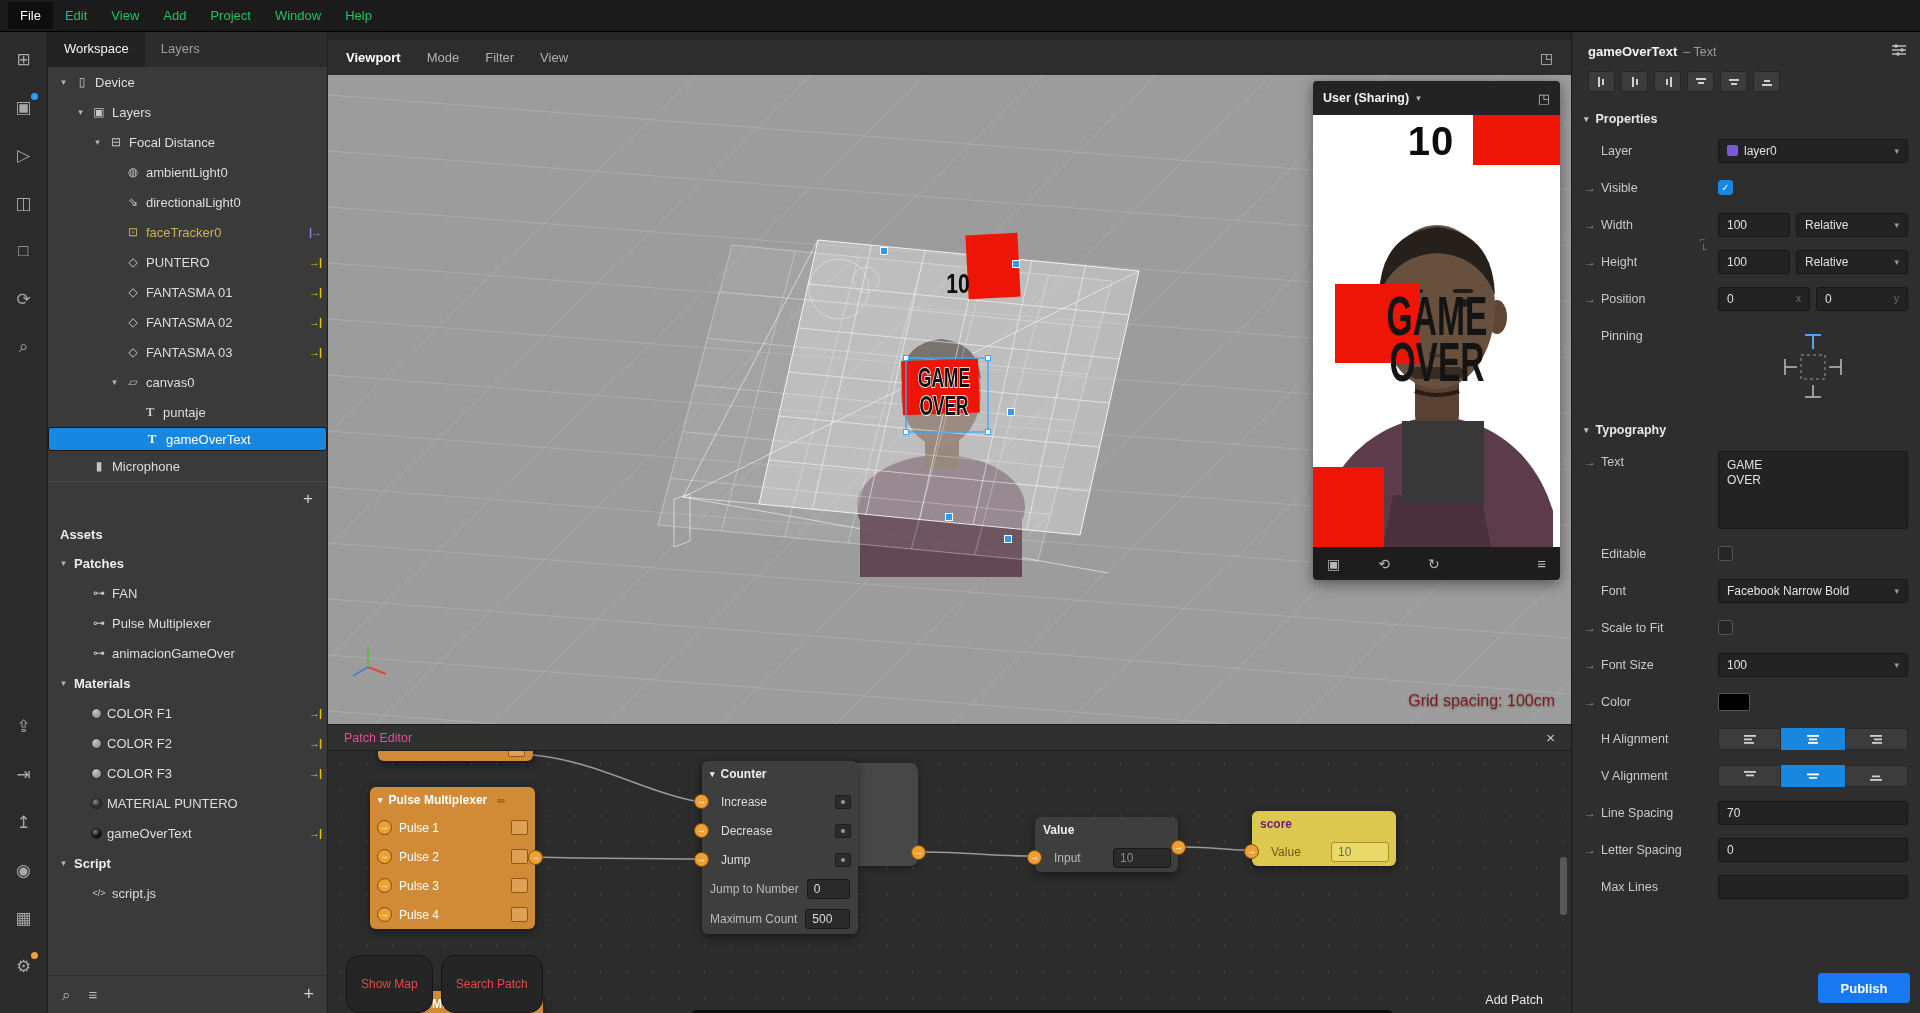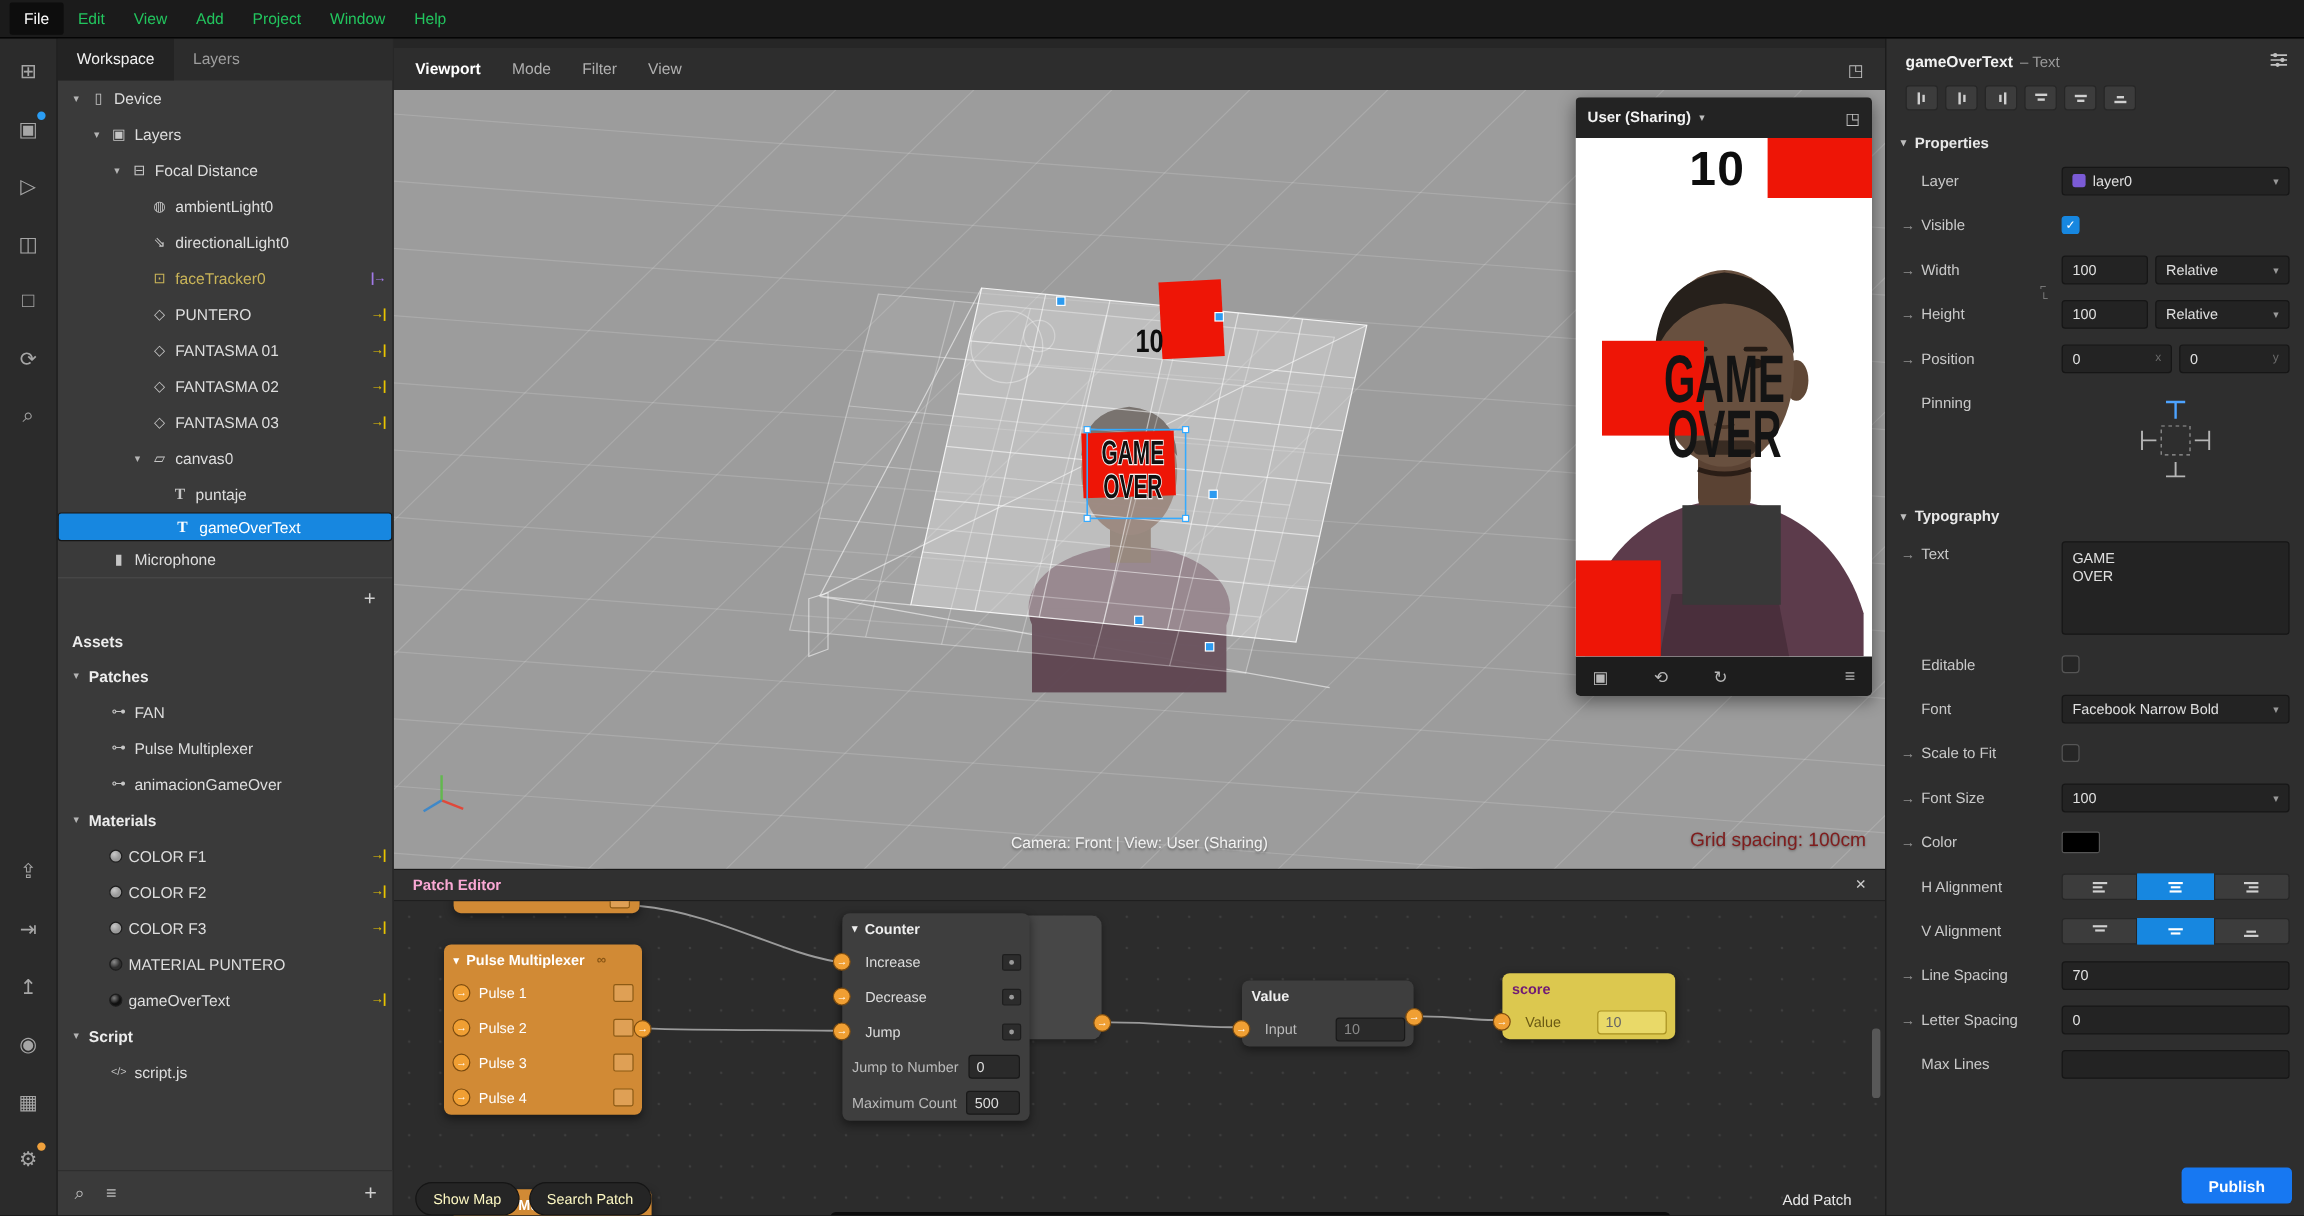--- a/index.html
+++ b/index.html
@@ -78,21 +78,21 @@
   .redrect{position:absolute;background:#ee1506}
   .darkrect{position:absolute;background:#383838}
   .go-wrap{position:absolute;left:12px;top:178px;width:224px;text-align:center;transform:scaleX(.6);
            transform-origin:center top;color:#141414;font-weight:800;font-size:56px;line-height:.83;
            letter-spacing:0px}
 
   
   .patch{height:297px;flex:none;display:flex;flex-direction:column;border-top:1px solid #191919}
   .pheader{height:26px;background:#303030;border-bottom:1px solid #1f1f1f;display:flex;align-items:center;
            padding:0 16px;flex:none}
-  .pheader .pt{font-weight:700;font-size:12.5px;color:#f9a8d4}
+  .pheader .pt{font-weight:400;font-size:12.5px;color:#ec4899}
   .pheader .close{margin-left:auto;color:#cccccc;font-size:15px}
   .pcanvas{flex:1;position:relative;overflow:hidden;background:#2c2c2c;
            background-image:radial-gradient(#3e3e3e 1.2px,transparent 1.3px);background-size:26px 26px}
   .wires{position:absolute;inset:0;z-index:1}
   .pnode{position:absolute;border-radius:6px;box-shadow:0 3px 8px rgba(0,0,0,.45);font-size:12px;z-index:2}
   .pnode .phead{display:flex;align-items:center;gap:6px;padding:6px 8px;font-weight:700}
   .pnode .caret{font-size:9px}
   .pm{background:#d18a35;color:#fff;width:165px}
   .pm .phead{color:#fff}
   .pm .linkic{margin-left:4px;color:#8a5614;font-size:11px}
@@ -109,22 +109,22 @@
   .dotbtn::after{content:"";width:4px;height:4px;border-radius:50%;background:#9a9a9a}
   .pfldrow{height:30px;display:flex;align-items:center;gap:8px;padding:0 8px}
   .pfldrow .pl{color:#bbb;white-space:nowrap}
   .pfld{margin-left:auto;width:58px;height:20px;background:#2a2a2a;border:1px solid #191919;border-radius:3px;
         color:#ddd;display:flex;align-items:center;padding:0 6px}
   .scorenode{background:#dcc84f;color:#5a4a10;width:144px}
   .scorenode .phead{color:#701a75}
   .scorenode .plbl{color:#6b5a14}
   .scorenode .pfld{background:#e9d968;border:1px solid #a89020;color:#666}
   .patchfoot{position:absolute;left:18px;bottom:8px;display:flex;gap:8px;z-index:5}
-  .pbtn{background:#252525;border:1px solid #151515;border-radius:14px;color:#fef9c3;font-size:12px;
-        padding:6px 14px}
+  .pbtn{background:#252525;border:1px solid #151515;border-radius:14px;color:#ef4444;font-size:12px;
+        padding:21px 14px}
   .addpatch{position:absolute;right:28px;bottom:14px;color:#e8e8e8;font-size:12.5px;z-index:5}
   .hthumb{position:absolute;left:364px;bottom:2px;width:700px;height:9px;background:#0c0c0c;border-radius:5px;z-index:6}
   .vthumb{position:absolute;right:4px;top:106px;width:7px;height:58px;background:#585858;border-radius:3px;z-index:6}
 
   
   .inspector{position:absolute;left:1571px;top:32px;width:349px;height:981px;background:#2e2e2e;
              border-left:1px solid #1a1a1a;overflow:hidden;z-index:10}
   .ihead{display:flex;align-items:center;padding:12px 14px 8px 16px}
   .ititle{font-size:13px;font-weight:700;color:#f2f2f2}
   .isub{margin-left:6px;color:#9a9a9a;font-size:12.5px}
@@ -469,21 +469,20 @@
           <rect x="617.5" y="438.5" width="7" height="7"></rect>
           <rect x="676.5" y="460.5" width="7" height="7"></rect>
         </g>
         <g stroke-width="2">
           <line x1="40" y1="592" x2="58" y2="599" stroke="#e0483a"></line>
           <line x1="40" y1="592" x2="40" y2="571" stroke="#62b84e"></line>
           <line x1="40" y1="592" x2="25" y2="601" stroke="#3f88c8"></line>
         </g>
       </svg>
 
-      <div class="vstatus">Camera: Front | View: User (Sharing)</div>
       <div class="vgrid">Grid spacing: 100cm</div>
 
       <div class="sim">
         <div class="sim-head">
           <span class="st">User (Sharing)</span>
           <span class="chev">▾</span>
           <span class="pop">◳</span>
         </div>
         <div class="sim-video">
           <svg viewBox="0 0 247 432" style="position:absolute;inset:0">

